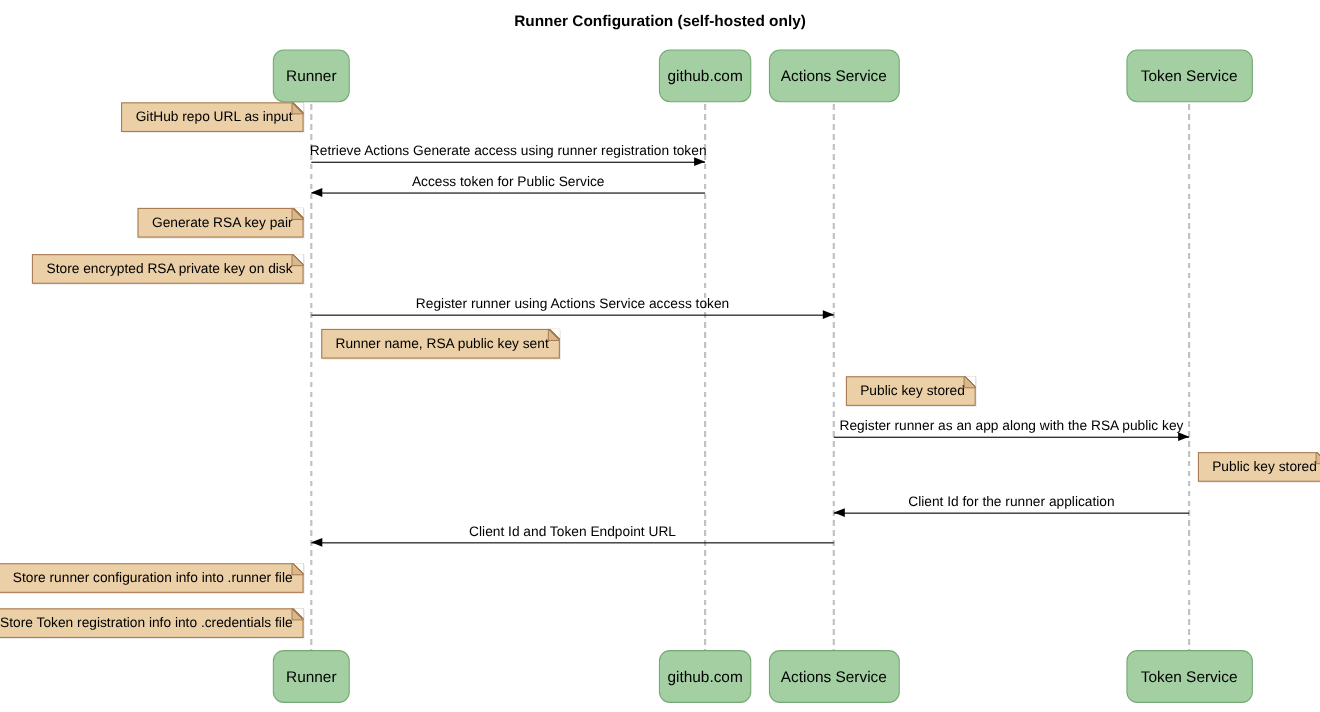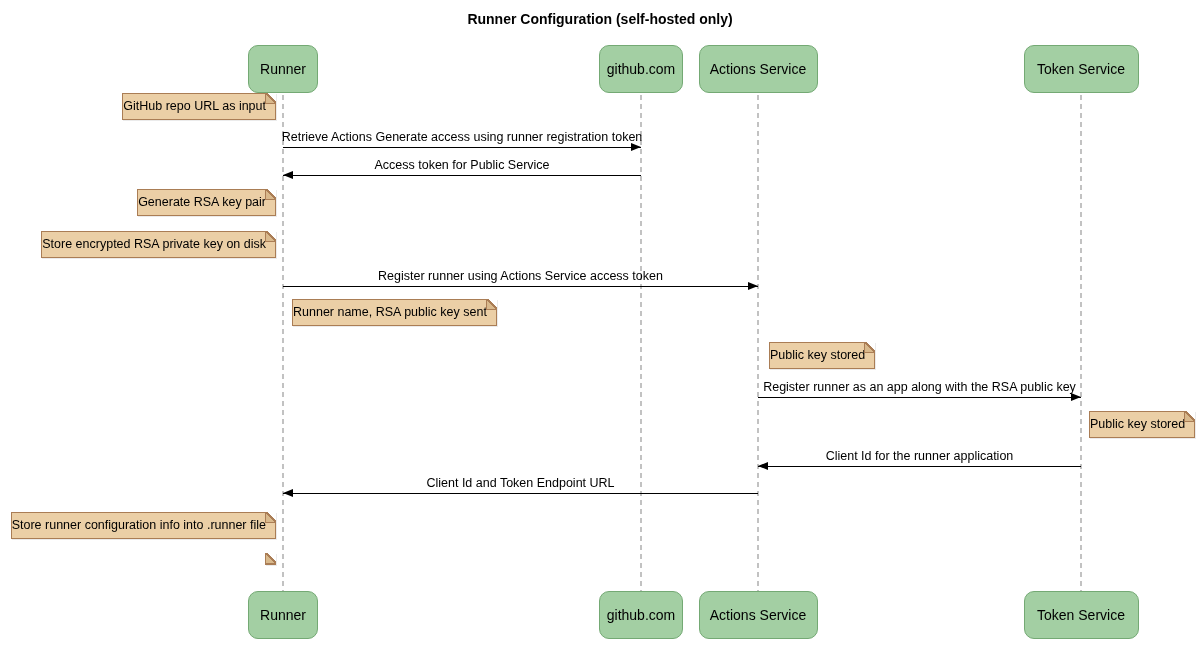--- a/index.html
+++ b/index.html
@@ -80,21 +80,21 @@
     font-size: 12.5px;
     color: #000000;
     white-space: nowrap;
     z-index: 2;
   }
   .note {
     position: absolute;
     box-sizing: border-box;
     background: var(--note-fill);
     border: 1px solid var(--note-border);
-    padding: 5px 9px 5px 0;
+    padding: 5px 9px 5px 12px;
     font-size: 12.5px;
     line-height: 15px;
     color: #000000;
     white-space: nowrap;
     z-index: 3;
     box-shadow: 1px 1px 0 rgba(0,0,0,0.08);
   }
   .note .fold {
     position: absolute;
     top: -1px;
@@ -147,21 +147,21 @@
       <div class="msg-label" style="left: 520.5px; top: 476px;">Client Id and Token Endpoint URL</div>
     </div>
   <div id="notes">
       <div class="note" style="top: 93px; right: 924px;"><span class="fold"></span><span>GitHub repo URL as input</span></div>
       <div class="note" style="top: 189px; right: 924px;"><span class="fold"></span><span>Generate RSA key pair</span></div>
       <div class="note" style="top: 231px; right: 924px;"><span class="fold"></span><span>Store encrypted RSA private key on disk</span></div>
       <div class="note" style="top: 299px; left: 292px;"><span class="fold"></span><span>Runner name, RSA public key sent</span></div>
       <div class="note" style="top: 342px; left: 769px;"><span class="fold"></span><span>Public key stored</span></div>
       <div class="note" style="top: 411px; left: 1089px;"><span class="fold"></span><span>Public key stored</span></div>
       <div class="note" style="top: 512px; right: 924px; text-align: right;"><span class="fold"></span><span>Store runner configuration info into .runner file</span></div>
-      <div class="note" style="top: 553px; right: 924px;"><span class="fold"></span></div>
+      <div class="note" style="top: 553px; right: 924px;"><span class="fold"></span><span>Store Token registration info into .credentials file</span></div>
     </div>
   <div id="participants">
       <div class="participant" style="left: 248px; width: 70px; top: 45px;">Runner</div>
       <div class="participant" style="left: 248px; width: 70px; top: 591px;">Runner</div>
       <div class="participant" style="left: 599px; width: 84px; top: 45px;">github.com</div>
       <div class="participant" style="left: 599px; width: 84px; top: 591px;">github.com</div>
       <div class="participant" style="left: 698.5px; width: 119px; top: 45px;">Actions Service</div>
       <div class="participant" style="left: 698.5px; width: 119px; top: 591px;">Actions Service</div>
       <div class="participant" style="left: 1023.5px; width: 115px; top: 45px;">Token Service</div>
       <div class="participant" style="left: 1023.5px; width: 115px; top: 591px;">Token Service</div>

